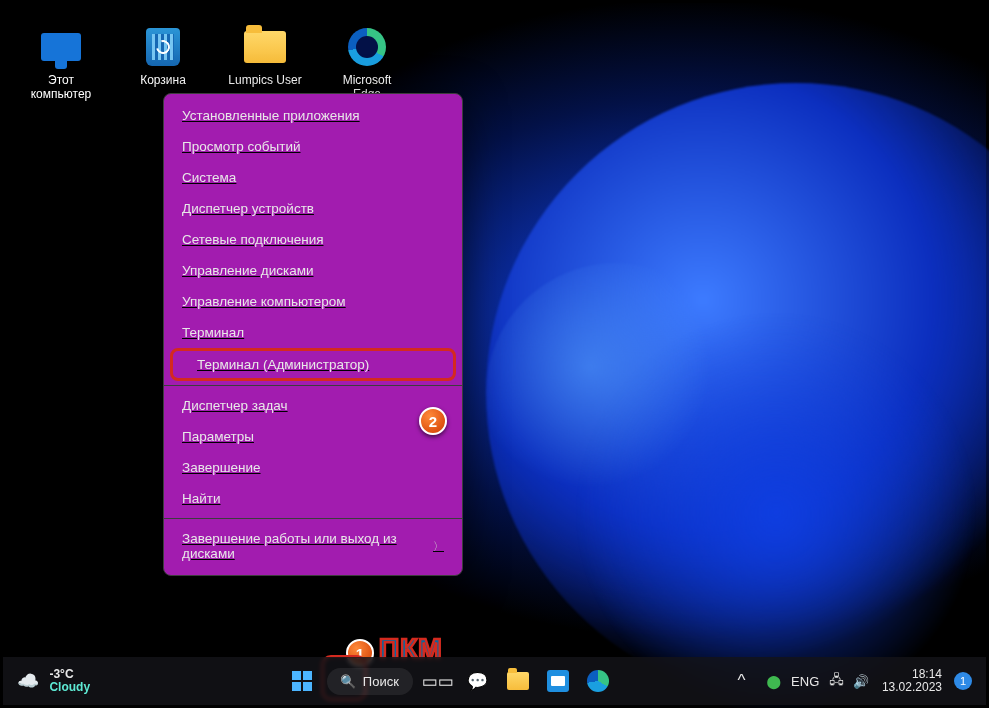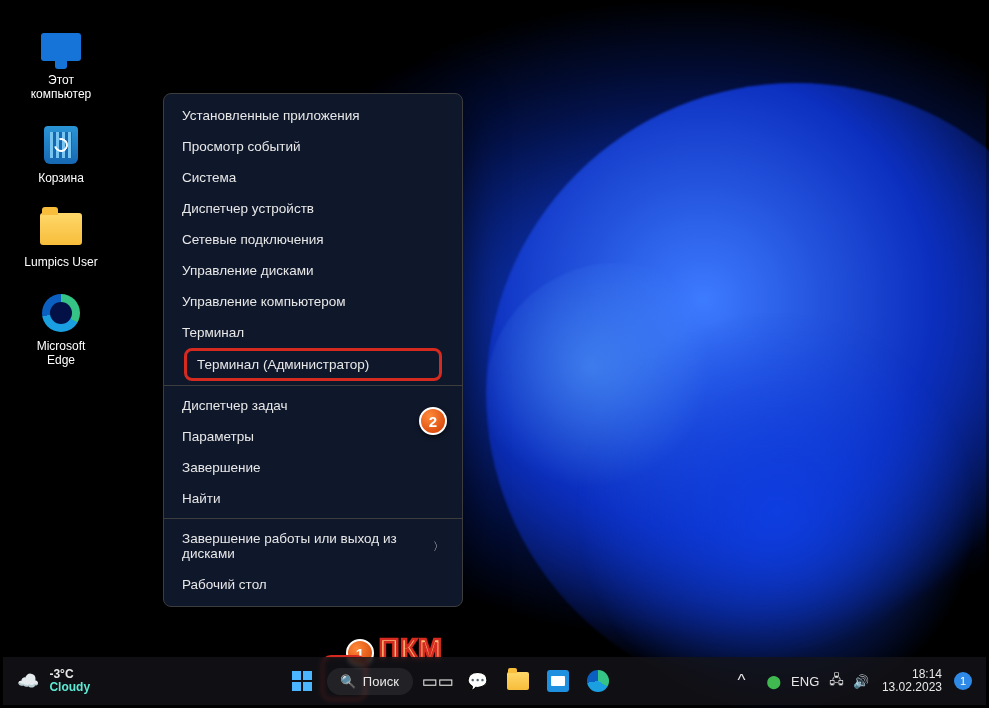--- a/index.html
+++ b/index.html
@@ -11,45 +11,45 @@
       radial-gradient(ellipse 600px 400px at 70% 45%, #1a4dcf 0%, #0a2a9a 30%, #031147 55%, #000 80%),
       #000;
   }
   
   .wave { position:absolute; border-radius:50%; filter: blur(1px); }
   .w1 { right:-120px; top:80px; width:620px; height:620px; background: radial-gradient(circle at 35% 35%, #3d7bff 0%, #0c2fbf 40%, transparent 65%); }
   .w2 { right:-50px; top:300px; width:520px; height:420px; background: radial-gradient(circle at 50% 50%, #0f3ee0 0%, transparent 60%); }
   .w3 { right:240px; top:260px; width:260px; height:260px; background: radial-gradient(circle at 40% 40%, #5aa7ff 0%, transparent 55%); opacity:.5; }
 
   
-  .dicons { position:absolute; left:18px; top:22px; display:flex; flex-direction:column; gap:22px; }
+  .dicons { position:absolute; left:18px; top:22px; display:flex; gap:22px; }
   .dicon { width:80px; display:flex; flex-direction:column; align-items:center; gap:4px; color:#fff; font-size:12px; text-align:center; text-shadow:0 1px 2px #000; cursor:pointer; }
   .dicon .glyph { width:44px; height:44px; display:flex; align-items:center; justify-content:center; }
   .monitor { width:40px; height:28px; background:#1674d8; border-radius:3px; position:relative; }
   .monitor::after { content:""; position:absolute; left:14px; top:28px; width:12px; height:8px; background:#1674d8; border-radius:0 0 3px 3px; }
   .bin { width:34px; height:38px; background:linear-gradient(#2b95d6,#1668b3); border-radius:4px 4px 6px 6px; position:relative; }
   .bin::before { content:""; position:absolute; top:6px; left:6px; width:22px; height:26px; background:repeating-linear-gradient(90deg,#77c6f2 0 3px,#1668b3 3px 6px);}
   .bin .recyc { position:absolute; left:10px; top:12px; width:14px; height:14px; border:2px solid #fff; border-radius:50%; border-left-color:transparent; transform:rotate(30deg);}
   .folder { width:42px; height:32px; background:linear-gradient(#ffd869,#f7bd3b); border-radius:3px; position:relative; }
   .folder::before{content:"";position:absolute;left:2px;top:-6px;width:16px;height:8px;background:#f7bd3b;border-radius:3px 3px 0 0;}
   .edge-ic{ width:38px; height:38px; border-radius:50%; background:conic-gradient(#36c486 0 120deg,#1a9fe0 120deg 260deg,#0b5fc0 260deg 360deg); display:flex; align-items:center; justify-content:center;}
   .edge-ic::after{content:"";width:22px;height:22px;border-radius:50%;background:#031147;}
 
   
-  .ctx { position:absolute; left:160px; top:90px; width:300px; background:#0f172a; border:1px solid #3d3d3d; border-radius:8px; box-shadow:0 10px 40px rgba(0,0,0,.6); padding:6px 0; }
+  .ctx { position:absolute; left:160px; top:90px; width:300px; background:#a21caf; border:1px solid #3d3d3d; border-radius:8px; box-shadow:0 10px 40px rgba(0,0,0,.6); padding:6px 0;text-decoration:underline; }
   .mi { padding:8px 18px; color:#e8e8e8; font-size:13.5px; cursor:pointer; display:flex; justify-content:space-between; align-items:center; }
   .sep { height:1px; background:#3d3d3d; margin:4px 0; }
   .chev { color:#c9c9c9; font-size:11px; }
-  .mi.hl { border:3px solid #d42a1f; border-radius:8px; margin:0 20px; padding:6px 10px; }
+  .mi.hl { border:3px solid #d42a1f; border-radius:8px; margin:0 6px; padding:6px 24px; }
 
   
   .badge { position:absolute; width:28px; height:28px; border-radius:50%; background:radial-gradient(circle at 35% 30%,#ff8a3a,#d13a00); border:2px solid #fff; color:#fff; font-weight:700; font-size:15px; display:flex; align-items:center; justify-content:center; box-shadow:0 2px 4px rgba(0,0,0,.6); }
   .b1 { left:343px; bottom:38px; }
   .b2 { left:416px; top:404px; }
-  .pkm { position:absolute; left:376px; bottom:40px; font-size:28px; font-weight:800; color:#fdba74; -webkit-text-stroke:2.5px #d42a1f; text-shadow:1px 1px 2px #000; letter-spacing:1px; }
+  .pkm { position:absolute; left:376px; bottom:40px; font-size:28px; font-weight:800; color:#0369a1; -webkit-text-stroke:2.5px #d42a1f; text-shadow:1px 1px 2px #000; letter-spacing:1px; }
   .start-hl { position:absolute; left:318px; bottom:4px; width:46px; height:46px; border:3px solid #d42a1f; border-radius:10px; pointer-events:none; }
 
   
   .taskbar { position:absolute; left:0; right:0; bottom:0; height:48px; background:rgba(20,20,24,.82); backdrop-filter: blur(2px); display:flex; align-items:center; color:#e8e8e8; font-size:12px; }
   .tb-left { display:flex; align-items:center; gap:10px; padding-left:14px; width:170px; }
   .tb-left .wicon { font-size:18px; }
   .tb-left .wtext { display:flex; flex-direction:column; line-height:1.1;font-weight:bold; }
   .tb-center { flex:1; display:flex; align-items:center; justify-content:center; gap:10px; }
   .tb-right { display:flex; align-items:center; gap:12px; padding-right:14px; }
   .tb-btn { width:30px; height:30px; display:flex; align-items:center; justify-content:center; border-radius:4px; cursor:pointer; font-size:17px; }
@@ -146,23 +146,20 @@
         <span>Завершение</span>
       </div>
       <div class="mi">
         <span>Найти</span>
       </div>
       <div class="sep"></div>
       <div class="mi">
         <span>Завершение работы или выход из дисками</span>
         <span class="chev">〉</span>
       </div>
-      <div class="mi">
-        <span>Рабочий стол</span>
-      </div>
     </div>
 
   <div class="badge b2">2</div>
   <div class="badge b1">1</div>
   <div class="pkm">ПКМ</div>
   <div class="start-hl"></div>
 
   <div class="taskbar">
     <div class="tb-left">
       <span class="wicon">☁️</span>

